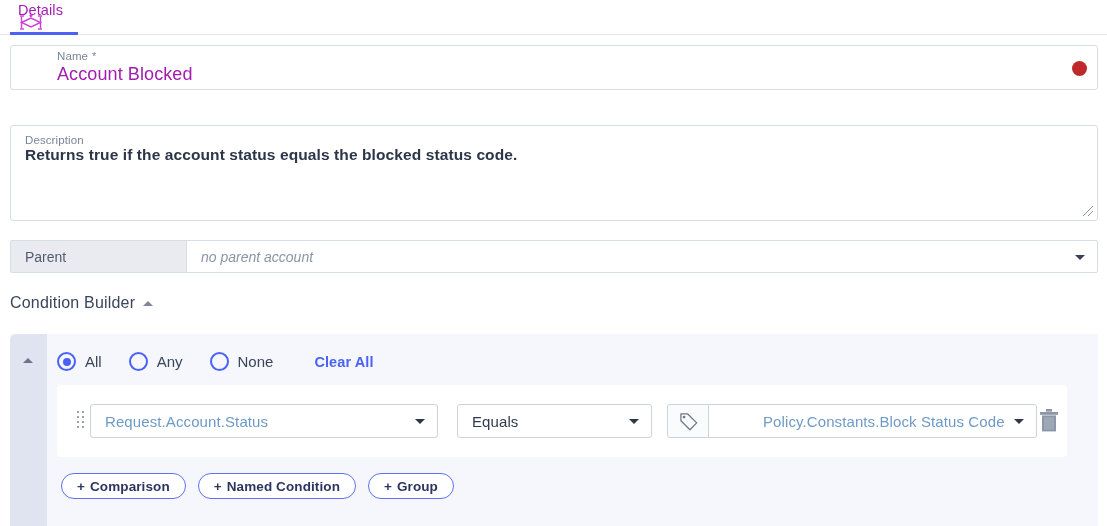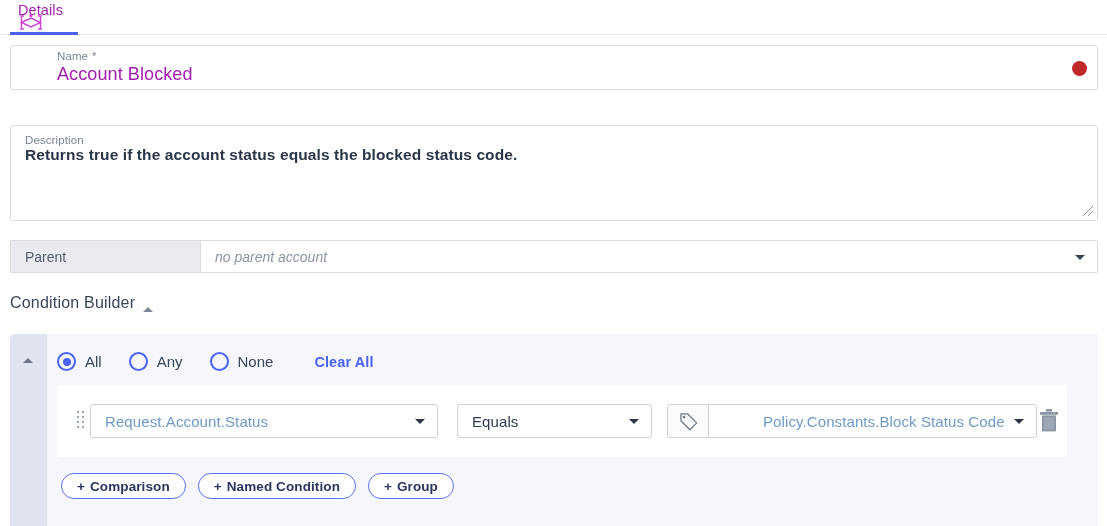--- a/index.html
+++ b/index.html
@@ -97,21 +97,21 @@
     position: absolute;
     left: 10px; top: 240px;
     width: 1088px; height: 33px;
     box-sizing: border-box;
     border: 1px solid #d8dce3;
     border-radius: 2px;
     display: flex;
     background: #ffffff;
   }
   #parent-label-cell {
-    width: 190px;
+    width: 176px;
     background: #e9ebf0;
     border-right: 1px solid #d8dce3;
     display: flex;
     align-items: center;
     padding-left: 14px;
     box-sizing: border-box;
     font-size: 14px;
     color: #525c6e;
   }
   #parent-select-cell {
@@ -136,21 +136,21 @@
     border-left: 5px solid transparent;
     border-right: 5px solid transparent;
     border-top: 5px solid #3a4252;
   }
 
   
   #cb-header {
     position: absolute;
     left: 10px; top: 294px;
     display: flex;
-    align-items: flex-end;
+    align-items: center;
     gap: 8px;
     cursor: pointer;
   }
   #cb-title { font-size: 16px; color: #39455a; letter-spacing: .2px; }
   .caret-up-small {
     width: 0; height: 0;
     border-left: 5px solid transparent;
     border-right: 5px solid transparent;
     border-bottom: 5px solid #7d8797;
     margin-top: 1px;

